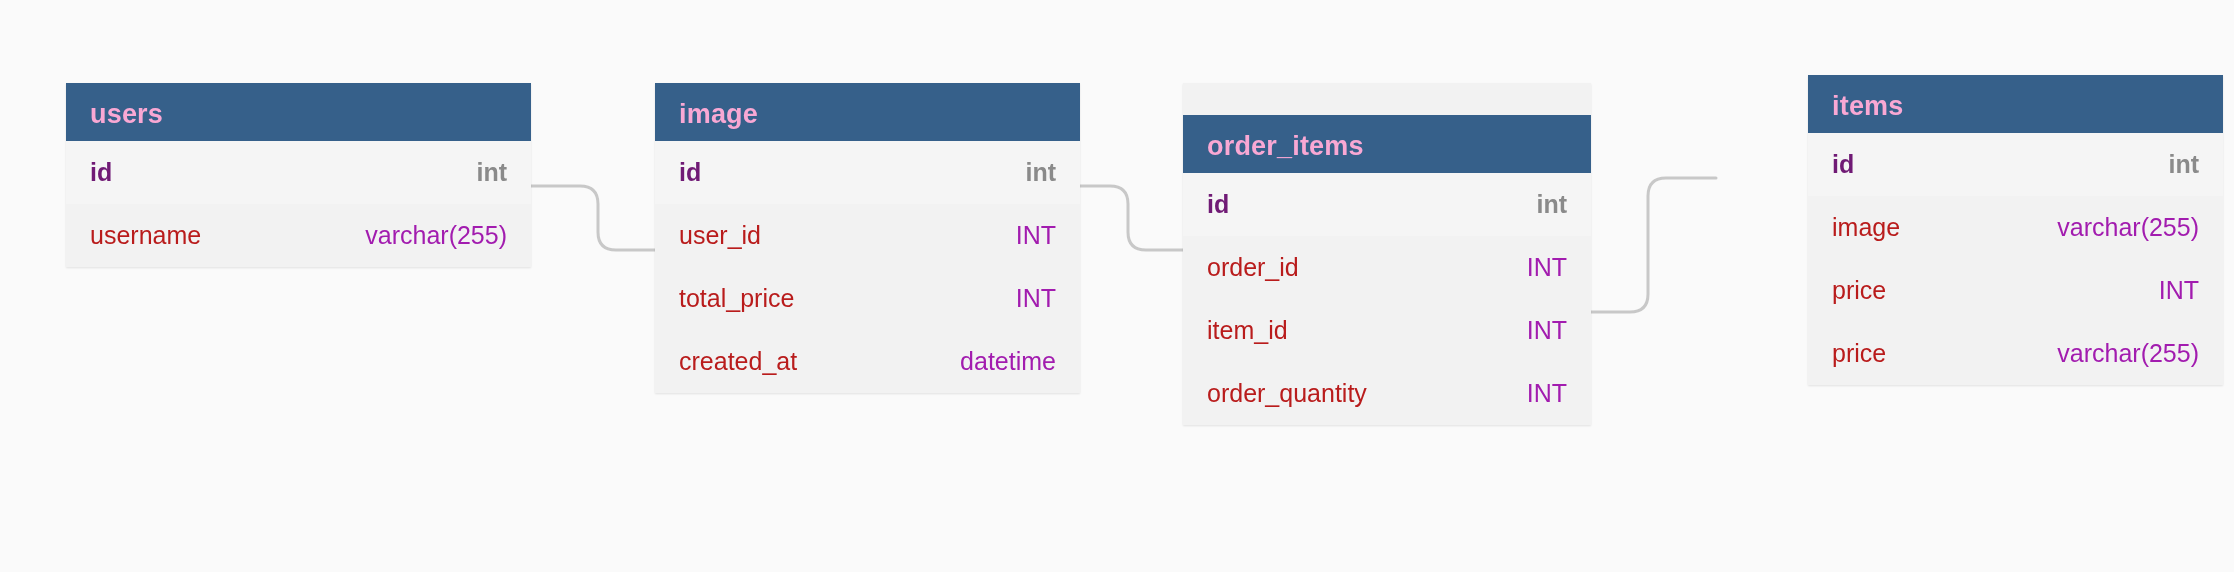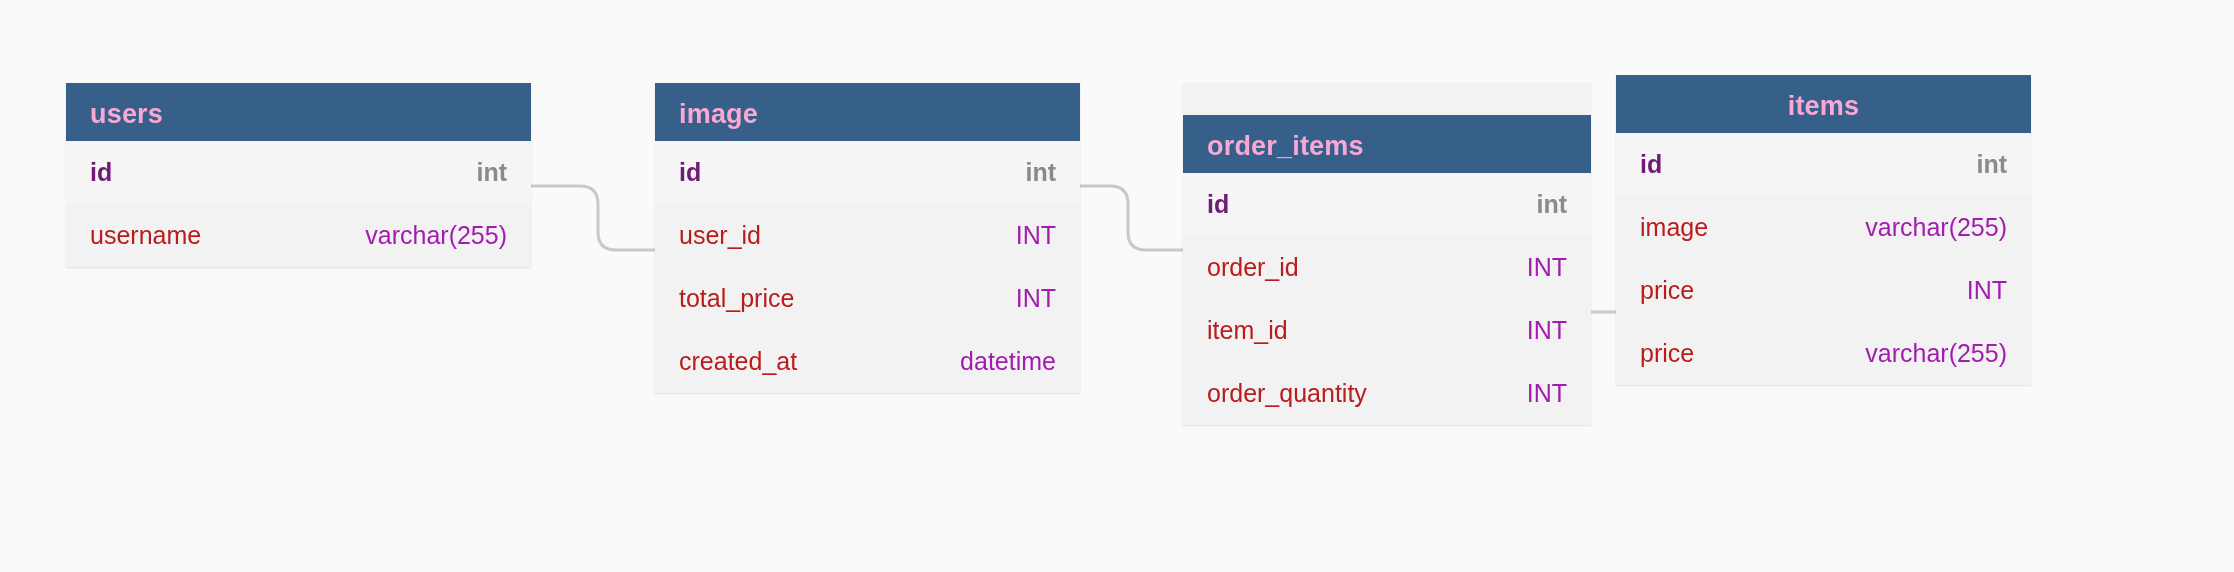--- a/index.html
+++ b/index.html
@@ -135,21 +135,21 @@
         <div class="er-row">
           <span class="col-name">item_id</span>
           <span class="col-type">INT</span>
         </div>
         <div class="er-row">
           <span class="col-name">order_quantity</span>
           <span class="col-type">INT</span>
         </div>
       </div>
     </div>
-    <div class="er-table" style="left: 1616px; top: 75px; width: 415px; text-align: center;">
+    <div class="er-table" style="left: 1808px; top: 75px; width: 415px;">
       <div class="er-header" style="background: rgb(54, 96, 138);">items</div>
       <div class="er-rows" style="background: rgb(242, 242, 242);">
         <div class="er-row pk">
           <span class="col-name">id</span>
           <span class="col-type">int</span>
         </div>
         <div class="er-row">
           <span class="col-name">image</span>
           <span class="col-type">varchar(255)</span>
         </div>

